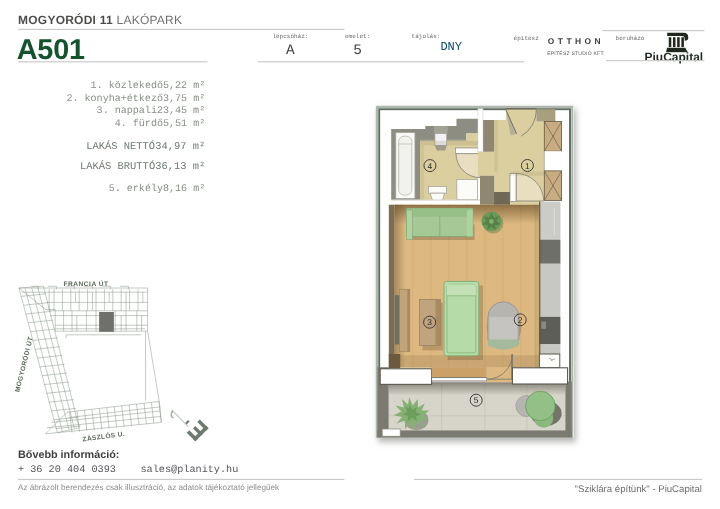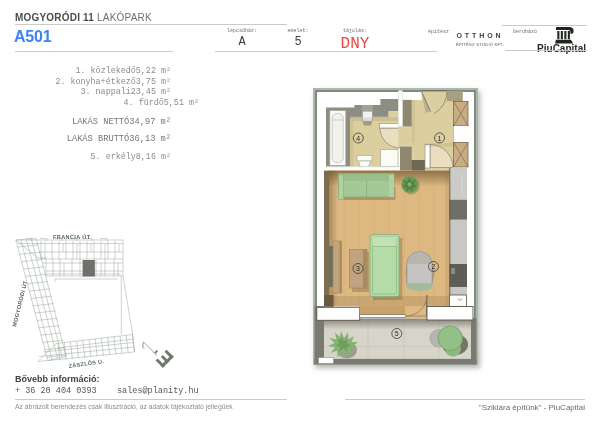--- a/index.html
+++ b/index.html
@@ -8,32 +8,32 @@
   .abs{position:absolute;}
   .mono{font-family:"Liberation Mono",monospace;text-align:right;}
 </style>
 </head>
 <body>
 
 <div class="abs" style="left:15px;top:11.5px;font-size:10px;color:#4d4e4c;letter-spacing:0.2px;"><b>MOGYORÓDI 11</b> <span style="color:#6e6f6d;">LAKÓPARK</span></div>
 
 <div class="abs" style="left:15px;top:24px;width:272px;height:1px;background:#c9cdc9;"></div>
 
-<div class="abs" style="left:14px;top:28px;font-size:16px;font-weight:bold;color:#3b82f6;letter-spacing:-0.2px;">A501</div>
+<div class="abs" style="left:14px;top:28px;font-size:24px;font-weight:bold;color:#14532d;letter-spacing:-0.2px;">A501</div>
 
 <div class="abs" style="left:15px;top:51px;width:158px;height:1px;background:#c9cdc9;"></div>
 
 <div class="abs mono" style="left:212px;top:28px;width:60px;text-align:center;font-size:5px;color:#6a6b69;">lépcsőház:</div>
 <div class="abs mono" style="left:212px;top:35px;width:60px;text-align:center;font-size:12px;color:#3f403e;">A</div>
 
 <div class="abs mono" style="left:268px;top:28px;width:60px;text-align:center;font-size:5px;color:#6a6b69;">emelet:</div>
 <div class="abs mono" style="left:268px;top:35px;width:60px;text-align:center;font-size:12px;color:#3f403e;">5</div>
 
 <div class="abs mono" style="left:325px;top:28px;width:60px;text-align:center;font-size:5px;color:#6a6b69;">tájolás:</div>
-<div class="abs mono" style="left:325px;top:35px;width:60px;text-align:center;font-size:16px;color:#ef4444;">DNY</div>
+<div class="abs mono" style="left:325px;top:35px;width:60px;text-align:right;font-size:10px;color:#0c4a6e;">DNY</div>
 
 <div class="abs" style="left:215px;top:51px;width:222px;height:1px;background:#c9cdc9;"></div>
 
 <div class="abs mono" style="left:428px;top:29px;font-size:5px;color:#6a6b69;">építész</div>
 
 <div class="abs" style="left:455px;top:31.5px;width:50px;text-align:center;font-size:7px;color:#40413f;letter-spacing:2.9px;font-weight:bold;">OTTHON</div>
 <div class="abs" style="left:450px;top:42px;width:60px;text-align:center;font-size:4.2px;color:#55565a;letter-spacing:0.2px;white-space:nowrap;">ÉPÍTÉSZ STÚDIÓ KFT.</div>
 
 <div class="abs" style="left:502px;top:25px;width:85px;height:1px;background:#c9cdc9;"></div>
 
@@ -53,21 +53,21 @@
 <div class="abs" style="left:498px;top:43px;width:88px;text-align:right;font-size:10px;font-weight:bold;color:#232d25;">PiuCapital</div>
 
 <div class="abs" style="left:505px;top:50px;width:82px;height:1px;background:#c9cdc9;"></div>
 
 <div class="abs mono" style="left:15px;top:65.5px;width:156px;font-size:8.4px;color:#878f85;">1. közlekedő<span style="float:right">5,22 m²</span></div>
 
 <div class="abs mono" style="left:15px;top:76.5px;width:156px;font-size:8.4px;color:#878f85;">2. konyha+étkező<span style="float:right">3,75 m²</span></div>
 
 <div class="abs mono" style="left:15px;top:87px;width:156px;font-size:8.4px;color:#878f85;">3. nappali<span style="float:right">23,45 m²</span></div>
 
-<div class="abs mono" style="left:15px;top:97.5px;width:156px;font-size:8.4px;color:#878f85;margin-left:28px;">4. fürdő<span style="float:right">5,51 m²</span></div>
+<div class="abs mono" style="left:15px;top:97.5px;width:156px;font-size:8.4px;color:#878f85;">4. fürdő<span style="float:right">5,51 m²</span></div>
 
 <div class="abs mono" style="left:15px;top:116.5px;width:156px;font-size:8.7px;color:#6f7a72;">LAKÁS NETTÓ<span style="float:right">34,97 m²</span></div>
 
 <div class="abs mono" style="left:15px;top:134px;width:156px;font-size:8.7px;color:#6f7a72;">LAKÁS BRUTTÓ<span style="float:right">36,13 m²</span></div>
 
 <div class="abs mono" style="left:15px;top:151.5px;width:156px;font-size:8.4px;color:#878f85;">5. erkély<span style="float:right">8,16 m²</span></div>
 
 <svg class="abs" style="left:10px;top:230px;" width="170" height="142" viewBox="0 0 170 142">
   <g stroke="#909c90" stroke-width="0.45" fill="none">
 

